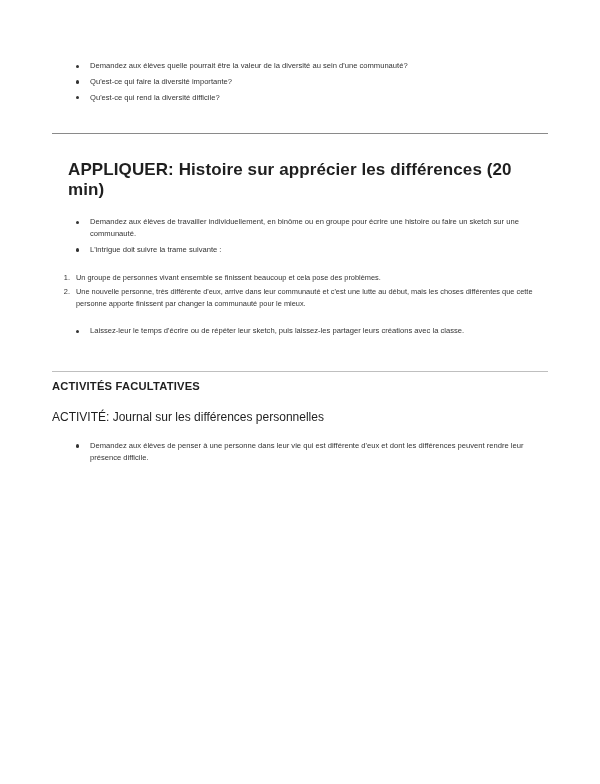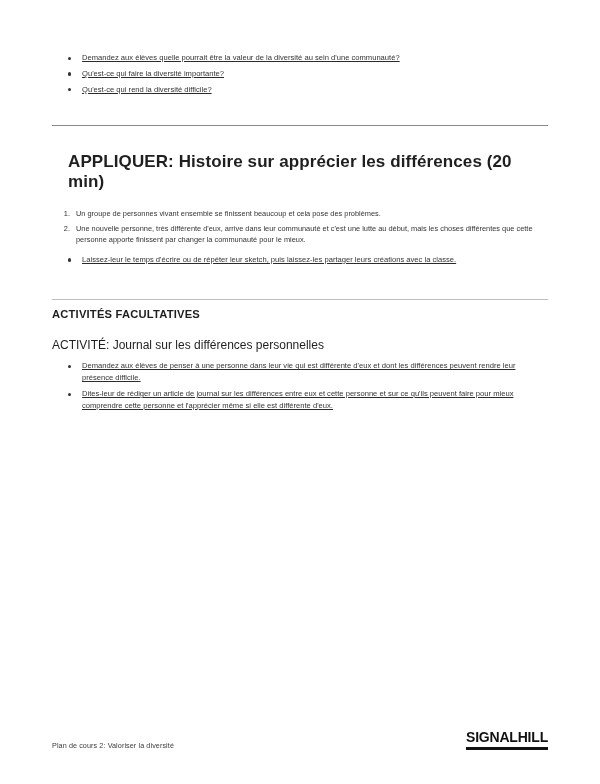--- a/index.html
+++ b/index.html
@@ -17,23 +17,22 @@
   .page {
     position: relative;
     width: 600px;
     height: 784px;
     box-sizing: border-box;
     padding: 44px 52px 0 52px;
   }
 
   ul.bullets {
     list-style: none;
-    margin: 8px;
+    margin: 16px;
     padding: 0;
-    text-decoration: underline;
   }
   ul.bullets > li {
     position: relative;
     padding-left: 22px;
     margin-bottom: 4px;
     font-size: 7.6px;
     line-height: 1.55;
     color: #333333;
   }
   ul.bullets > li::before {
@@ -153,20 +152,24 @@
   <ul class="bullets block-1">
     <li>Demandez aux élèves quelle pourrait être la valeur de la diversité au sein d'une communauté?</li>
     <li>Qu'est-ce qui faire la diversité importante?</li>
     <li>Qu'est-ce qui rend la diversité difficile?</li>
   </ul>
 
   <hr class="divider thick rule-1">
 
   <h2 class="sec-heading apply-heading">APPLIQUER: Histoire sur apprécier les différences (20 min)</h2>
 
+  <ul class="bullets apply-list">
+    <li>Demandez aux élèves de travailler individuellement, en binôme ou en groupe pour écrire une histoire ou faire un sketch sur une communauté.</li>
+    <li>L'intrigue doit suivre la trame suivante :</li>
+  </ul>
 
   <ol class="numlist sub-block">
     <li>
       <span class="num">1.</span>
       <span>Un groupe de personnes vivant ensemble se finissent beaucoup et cela pose des problèmes.</span>
     </li>
     <li>
       <span class="num">2.</span>
       <span>Une nouvelle personne, très différente d'eux, arrive dans leur communauté et c'est une lutte au début, mais les choses différentes que cette personne apporte finissent par changer la communauté pour le mieux.</span>
     </li>
@@ -177,24 +180,16 @@
   </ul>
 
   <hr class="divider rule-2">
 
   <h2 class="sec-heading-alt opt-heading">ACTIVITÉS FACULTATIVES</h2>
 
   <h3 class="sub-heading act-heading">ACTIVITÉ: Journal sur les différences personnelles</h3>
 
   <ul class="bullets act-list">
     <li>Demandez aux élèves de penser à une personne dans leur vie qui est différente d'eux et dont les différences peuvent rendre leur présence difficile.</li>
-    <li>Dites-leur de rédiger un article de journal sur les différences entre eux et cette personne et sur ce qu'ils peuvent faire pour mieux comprendre cette personne et l'apprécier même si elle est différente d'eux.</li>
   </ul>
 
-  <div class="footer">
-    <div class="footer-text">Plan de cours 2: Valoriser la diversité</div>
-    <div class="brand">
-      <div class="brand-name">SIGNALHILL</div>
-      <div class="brand-bar"></div>
-    </div>
-  </div>
 
 </div>
 
 </body></html>

